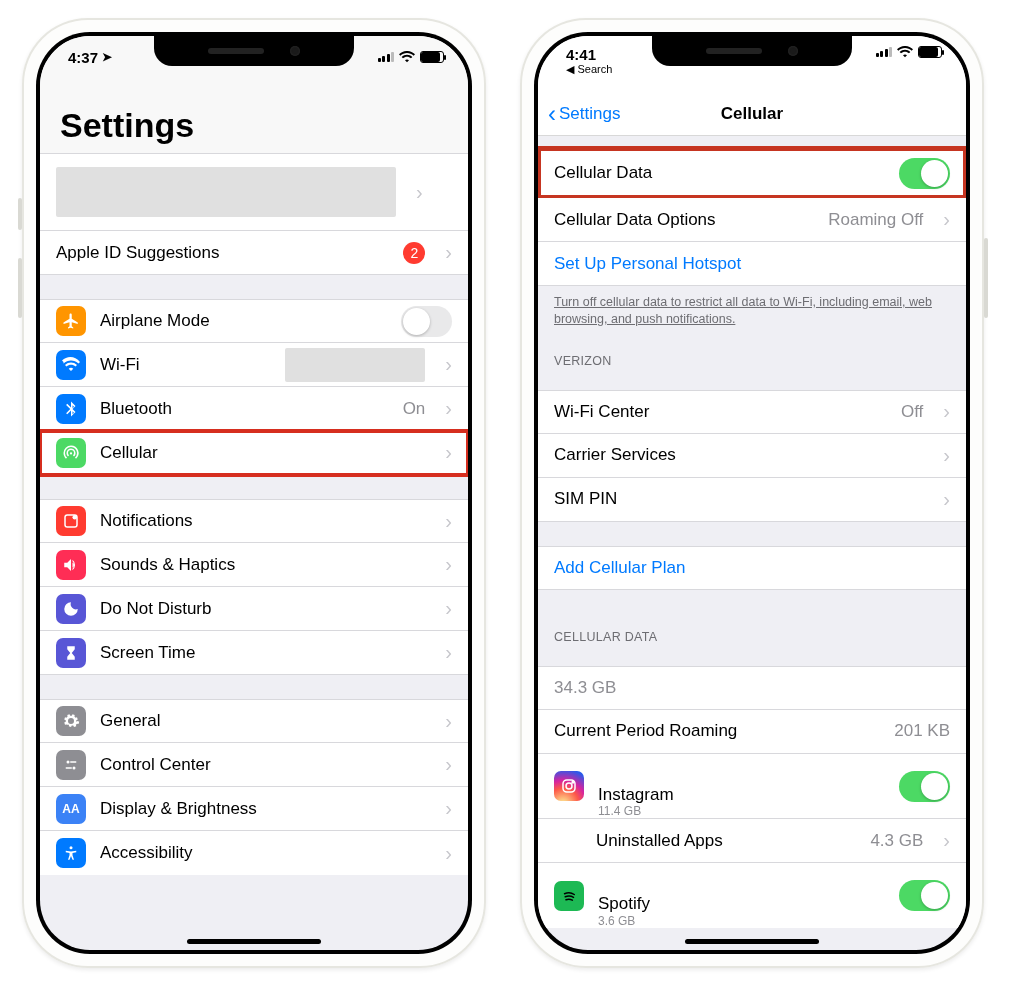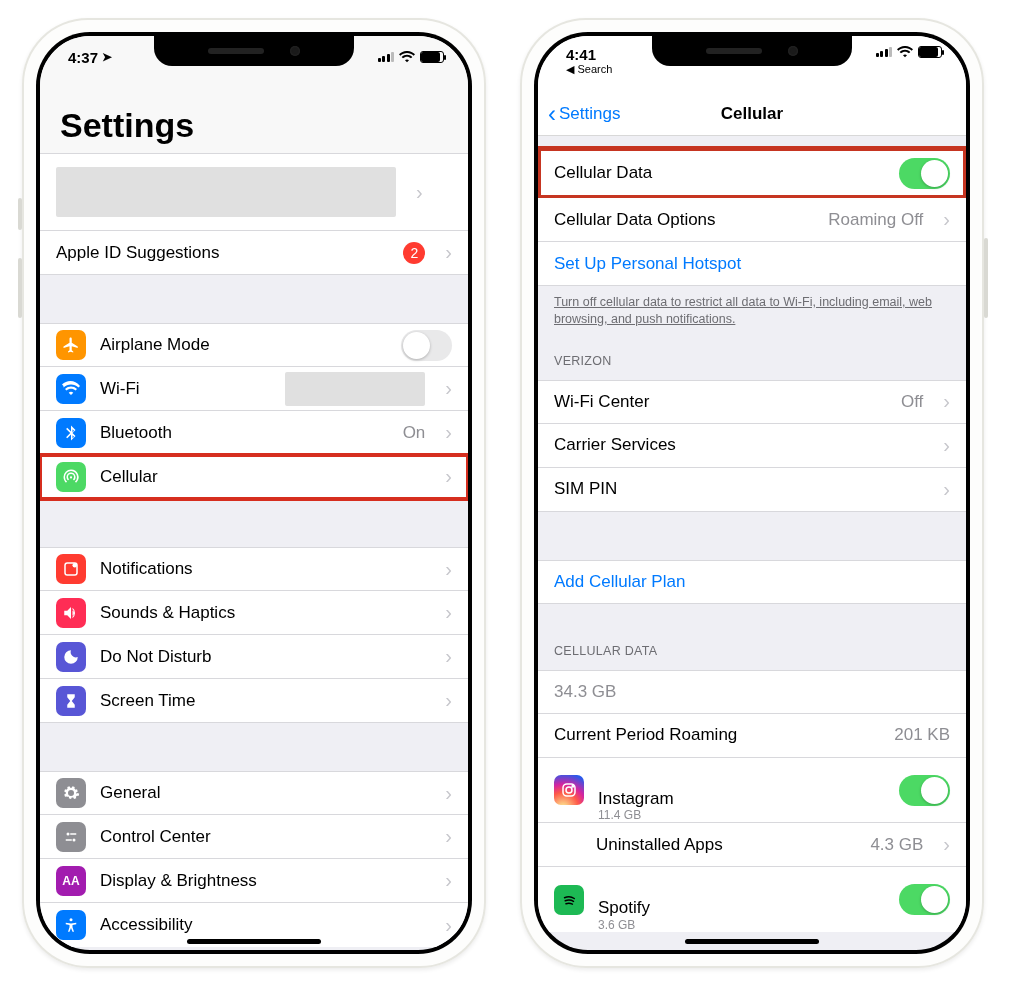--- a/index.html
+++ b/index.html
@@ -94,21 +94,21 @@
     display:flex; align-items:center;
     border-bottom:1px solid #d8d8d8;
     position:relative;
   }
   .navbar .back { color:#007aff; display:flex; align-items:center; gap:3px; padding-left:10px; font-size:17px;}
   .navbar .title { position:absolute; left:0; right:0; text-align:center; font-size:17px; font-weight:600; pointer-events:none;}
 
   .content { flex:1; overflow:hidden; }
 
   
-  .group { margin-top:48px; }
+  .group { margin-top:24px; }
   .group.first { margin-top:12px; }
   .group.tight { margin-top:0; }
   .row {
     background:#fff;
     min-height:44px;
     display:flex; align-items:center;
     padding:0 16px;
     border-bottom:0.5px solid #d8d8dc;
     font-size:17px;
     position:relative;
@@ -160,21 +160,21 @@
   .hi-red-thick { outline:5px solid #c63521; outline-offset:-3px; }
 
   .footer-text {
     font-size:12.5px; color:#6d6d72;
     padding:8px 16px 6px;
     line-height:1.35;
     text-decoration:underline;
   }
   .header-text {
     font-size:12.5px; color:#6d6d72;
-    padding:20px 16px 12px;
+    padding:20px 16px 22px;
     text-transform:uppercase; letter-spacing:.3px;
   }
 
   .home-ind {
     position:absolute; bottom:6px; left:50%; transform:translateX(-50%);
     width:134px; height:5px; background:#000; border-radius:3px;
   }
 
   .stack { display:flex; flex-direction:column; }
   .stack .lbl { line-height:1.1;margin-top:32px; }
@@ -331,21 +331,21 @@
                   <circle cx="8" cy="8" r="2"></circle>
                   <rect x="11" y="7" width="8" height="2"></rect>
                   <circle cx="16" cy="16" r="2"></circle>
                   <rect x="5" y="15" width="8" height="2"></rect>
                 </svg>
             </span>
             <span class="lbl">Control Center</span>
             <span class="chev">›</span>
           </div>
           <div class="row">
-            <span class="icon" style="background:#a21caf">
+            <span class="icon" style="background:#3b82f6">
                 <b style="font-size:12px">AA</b>
               </span>
             <span class="lbl">Display &amp; Brightness</span>
             <span class="chev">›</span>
           </div>
           <div class="row noline">
             <span class="icon" style="background:#007aff">
               <svg viewBox="0 0 24 24" fill="#fff">
                   <circle cx="12" cy="5" r="2"></circle>
                   <path d="M5 9l7 1 7-1v2l-5 1v3l2 6h-2l-2-5-2 5H8l2-6v-3L5 11V9z"></path>

